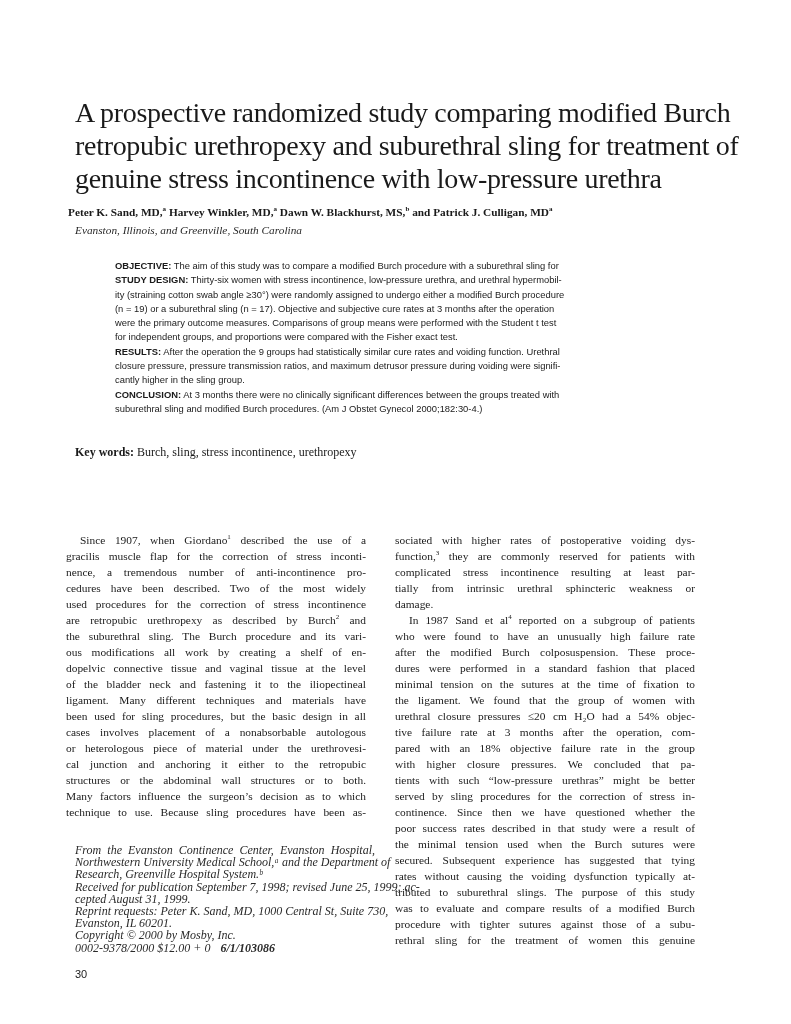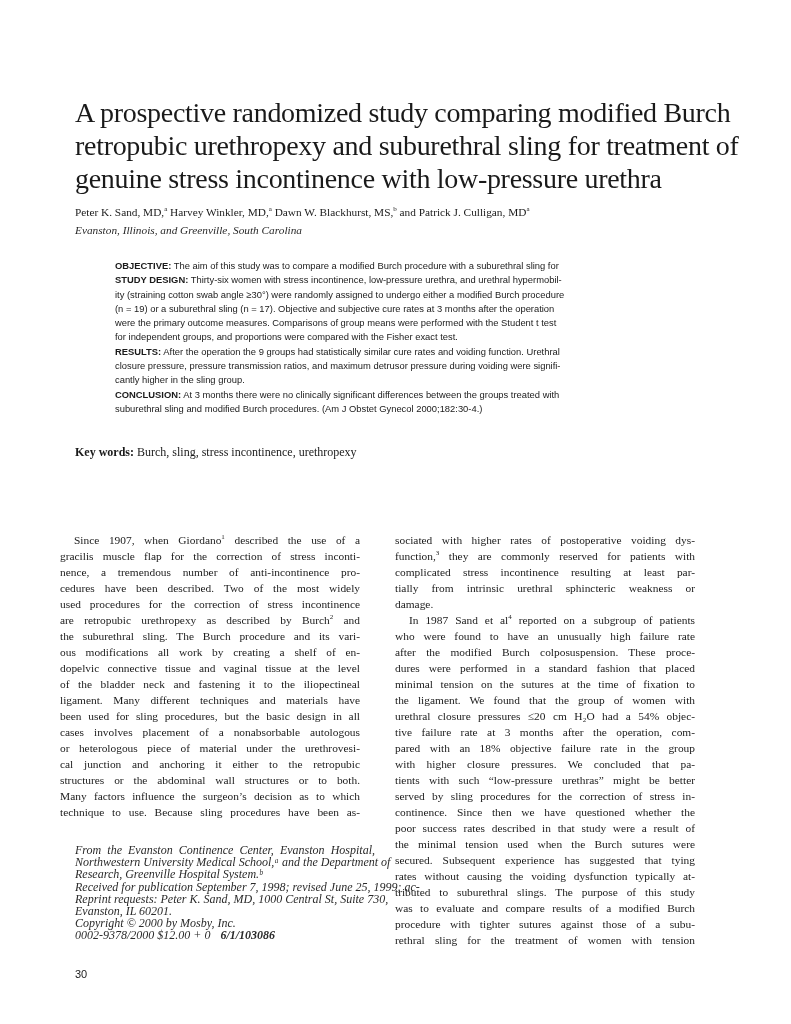--- a/index.html
+++ b/index.html
@@ -4,22 +4,22 @@
   <style>
     html, body { margin: 0; padding: 0; background: #ffffff; }
     body { width: 791px; height: 1024px; position: relative; overflow: hidden; color: #1a1a1a; }
     .title {
       position: absolute; left: 75px; top: 96px; width: 640px;
       font-family: "Liberation Serif", serif; font-size: 28px; line-height: 33px;
       color: #1a1a1a; margin: 0; font-weight: normal; letter-spacing: -0.3px;
     }
     .title span { display: block; white-space: nowrap; }
     .authors {
-      position: absolute; left: 75px; top: 205px;
-      font-family: "Liberation Serif", serif; font-size: 11.3px; font-weight: normal; white-space: nowrap;
+      position: absolute; left: 68px; top: 205px;
+      font-family: "Liberation Serif", serif; font-size: 11.3px; font-weight: bold; white-space: nowrap;
     }
     .authors sup { font-size: 7px; }
     .affil {
       position: absolute; left: 75px; top: 224px;
       font-family: "Liberation Serif", serif; font-size: 11.3px; font-style: italic; white-space: nowrap; color: #2a2a2a;
     }
     .abstract {
       position: absolute; left: 75px; top: 259px; width: 510px;
       font-family: "Liberation Sans", sans-serif; font-size: 9.4px; line-height: 14.3px; color: #1a1a1a;
     }
@@ -30,21 +30,21 @@
       font-family: "Liberation Serif", serif; font-size: 12px; white-space: nowrap;
     }
     .keywords b { font-weight: bold; }
     .col {
       position: absolute; top: 532px; width: 300px;
       font-family: "Liberation Serif", serif; font-size: 11.4px; line-height: 16px; color: #1a1a1a;
     }
     .col .line { display: block; white-space: nowrap; text-align: justify; text-align-last: justify; height: 16px; }
     .col .line.last { text-align-last: left; }
     .col .line.indent { padding-left: 14px; }
-    .col-left { left: 60px; }
+    .col-left { left: 66px; }
     .col-right { left: 395px; }
     .col sup { font-size: 7px; line-height: 0; }
     .footnote {
       position: absolute; left: 75px; top: 844px; width: 300px;
       font-family: "Liberation Serif", serif; font-size: 12px; line-height: 12.2px; font-style: italic; color: #2a2a2a;
     }
     .footnote .line { display: block; white-space: nowrap; text-align: justify; text-align-last: justify; }
     .footnote .line.last { text-align-last: left; }
     .footnote .code b { font-weight: bold; margin-left: 10px; }
     .pagenum {
@@ -127,27 +127,28 @@
     <span class="line">tients with such “low-pressure urethras” might be better</span>
     <span class="line">served by sling procedures for the correction of stress in-</span>
     <span class="line">continence. Since then we have questioned whether the</span>
     <span class="line">poor success rates described in that study were a result of</span>
     <span class="line">the minimal tension used when the Burch sutures were</span>
     <span class="line">secured. Subsequent experience has suggested that tying</span>
     <span class="line">rates without causing the voiding dysfunction typically at-</span>
     <span class="line">tributed to suburethral slings. The purpose of this study</span>
     <span class="line">was to evaluate and compare results of a modified Burch</span>
     <span class="line">procedure with tighter sutures against those of a subu-</span>
-    <span class="line">rethral sling for the treatment of women with tension</span>
+    <span class="line">rethral sling for the treatment of women this genuine</span>
   </div>
 
 <div class="footnote" id="footnote">
     <span class="line">From the Evanston Continence Center, Evanston Hospital,</span>
     <span class="line">Northwestern University Medical School,ᵃ and the Department of</span>
     <span class="line last">Research, Greenville Hospital System.ᵇ</span>
     <span class="line">Received for publication September 7, 1998; revised June 25, 1999; ac-</span>
+    <span class="line last">cepted August 31, 1999.</span>
     <span class="line">Reprint requests: Peter K. Sand, MD, 1000 Central St, Suite 730,</span>
     <span class="line last">Evanston, IL 60201.</span>
     <span class="line last">Copyright © 2000 by Mosby, Inc.</span>
     <span class="line last code">0002-9378/2000 $12.00 + 0<b>6/1/103086</b></span>
   </div>
 
 <div class="pagenum">30</div>
 
 </body></html>

